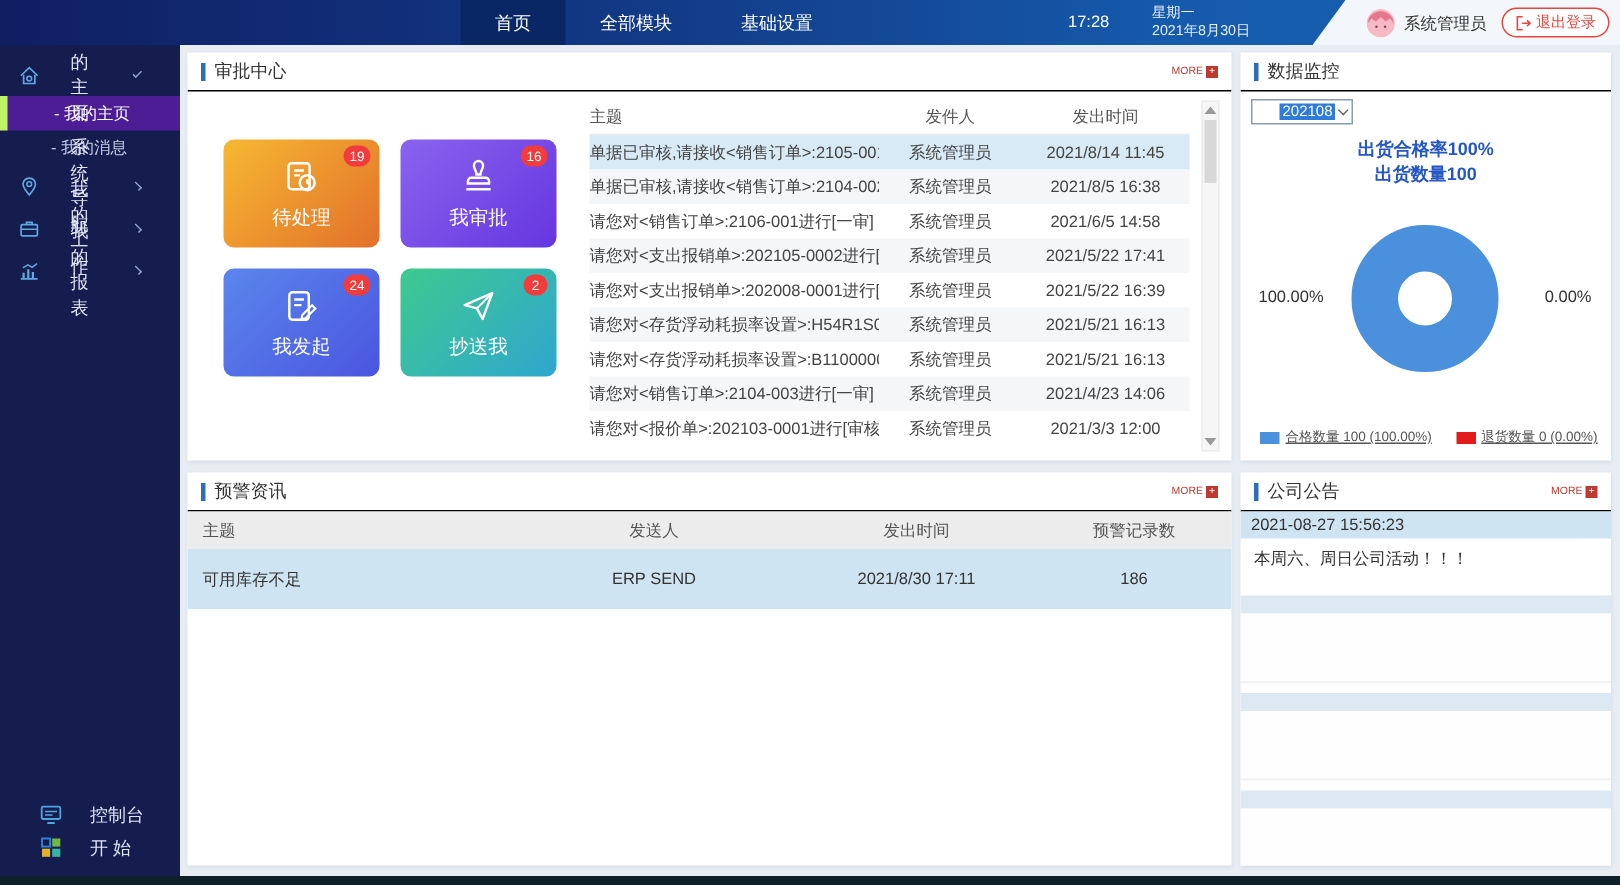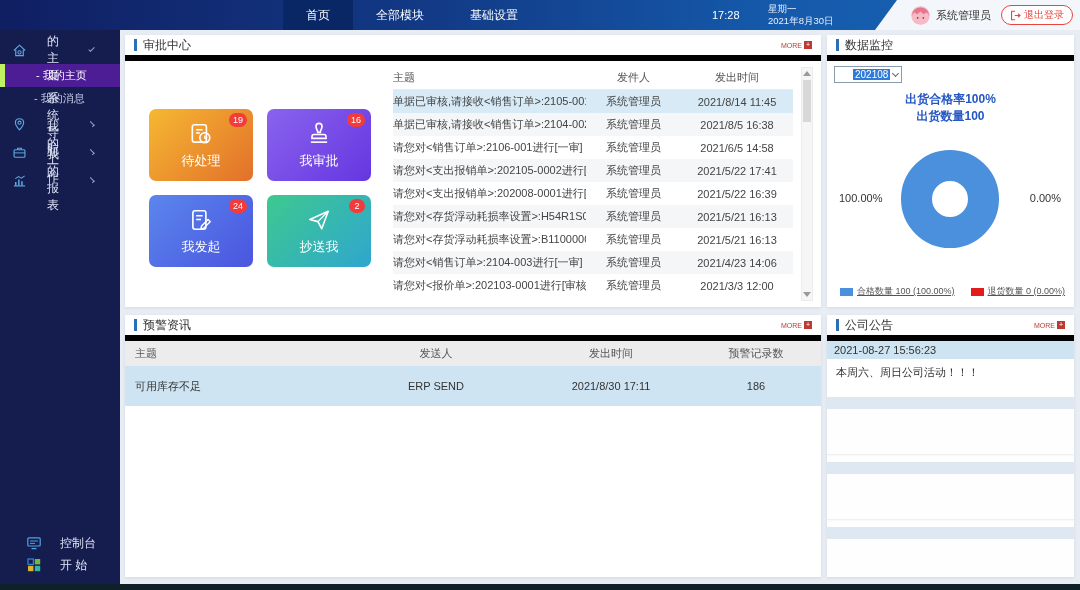--- a/index.html
+++ b/index.html
@@ -14,21 +14,21 @@
   .swirl { width:24px; height:24px; }
   .brand-names { line-height:1; }
   .brand-cn { font-size:13px; font-weight:bold; letter-spacing:1px; }
   .brand-en { font-size:7.5px; color:#cdd8f2; margin-top:2px; }
   .vdiv { width:1px; height:18px; background:rgba(255,255,255,.45); margin:0 8px; }
   .s9 { font-size:17px; font-weight:bold; font-style:italic; letter-spacing:0; }
   .s9 b { color:#57b0ff; }
   .platform { font-size:14px; margin-left:6px; letter-spacing:1px; }
   .tabs { position:absolute; left:283px; top:0; height:30px; display:flex; }
   .tab { padding:0 23px; line-height:30px; font-size:12px; cursor:pointer; }
-  .tab.active { background:#0a2765; }
+  .tab.active { background:#0a2765;margin-left:24px; }
   .clock { position:absolute; left:712px; top:0; line-height:30px; font-size:11px; }
   .dateblock { position:absolute; left:768px; top:3px; font-size:9.5px; line-height:12px; color:#e8eefc; }
   .userarea { position:absolute; right:0; top:0; height:30px; width:205px; background:#f3f6fa;
     clip-path:polygon(22px 0,100% 0,100% 100%,0 100%); display:flex; align-items:center; gap:6px; padding-left:36px; }
   .avatar { width:19px; height:19px; border-radius:50%; overflow:hidden; flex:none; }
   .username { font-size:11px; color:#333; }
   .logout-btn { display:flex; align-items:center; gap:3px; margin-left:4px; background:#fff;
     border:1px solid #e8453c; color:#e8453c; border-radius:10px; font-size:10px; padding:2px 8px; cursor:pointer; }
 
   
@@ -42,28 +42,28 @@
   .arrow.right { transform:rotate(-45deg); }
   .sub { height:23px; display:flex; align-items:center; padding-left:34px; font-size:11px; color:#c6cee9; cursor:pointer; }
   .sub.active { background:#4c1d95; color:#fff; border-left:5px solid #bef264; padding-left:31px; }
   .side-foot { position:absolute; left:0; bottom:8px; width:100%; }
   .fitem { height:22px; display:flex; align-items:center; gap:18px; padding-left:26px; color:#dfe4f5; font-size:12px; cursor:pointer; }
   .fic { width:16px; height:16px; flex:none; }
 
   
   .main { position:absolute; left:120px; top:30px; width:960px; height:554px; }
   .card { position:absolute; background:#fff; box-shadow:0 1px 3px rgba(30,50,90,.10); overflow:hidden; }
-  .card-hd { height:26px; display:flex; align-items:center; padding:0 9px; border-bottom:6px solid #000000; }
+  .card-hd { height:26px; display:flex; align-items:center; padding:0 9px; border-bottom:1px solid #000000; }
   .hd-bar { width:3px; height:12px; background:#2d6fb5; margin-right:6px; }
   .hd-title { font-size:12px; color:#333; }
   .more { margin-left:auto; display:flex; align-items:center; gap:2px; color:#bc3a30; font-size:7px; cursor:pointer; }
   .more-box { width:8px; height:8px; background:#bc3a30; color:#fff; font-size:7px; line-height:8px; text-align:center; }
 
   .card-approval { left:5px; top:5px; width:696px; height:272px; }
-  .tiles { position:absolute; left:24px; top:74px; display:grid; grid-template-columns:104px 104px; grid-template-rows:72px 72px; gap:14px; }
+  .tiles { position:absolute; left:24px; top:58px; display:grid; grid-template-columns:104px 104px; grid-template-rows:72px 72px; gap:14px; }
   .tile { position:relative; border-radius:7px; color:#fff; display:flex; flex-direction:column; align-items:center;
     justify-content:center; gap:5px; cursor:pointer; }
   .tile-pending  { background:linear-gradient(135deg,#f6b832,#e2702a); }
   .tile-approve  { background:linear-gradient(135deg,#8a63ee,#6536e0); }
   .tile-initiate { background:linear-gradient(135deg,#5b86ec,#4a55e0); }
   .tile-cc       { background:linear-gradient(135deg,#3ec98f,#2fa6cf); }
   .tile-label { font-size:13px; }
   .badge { position:absolute; top:4px; right:6px; background:#f23c3c; color:#fff; font-size:9px;
     min-width:16px; height:14px; line-height:14px; border-radius:8px; padding:0 4px; text-align:center; }
   .tico { width:26px; height:26px; }

